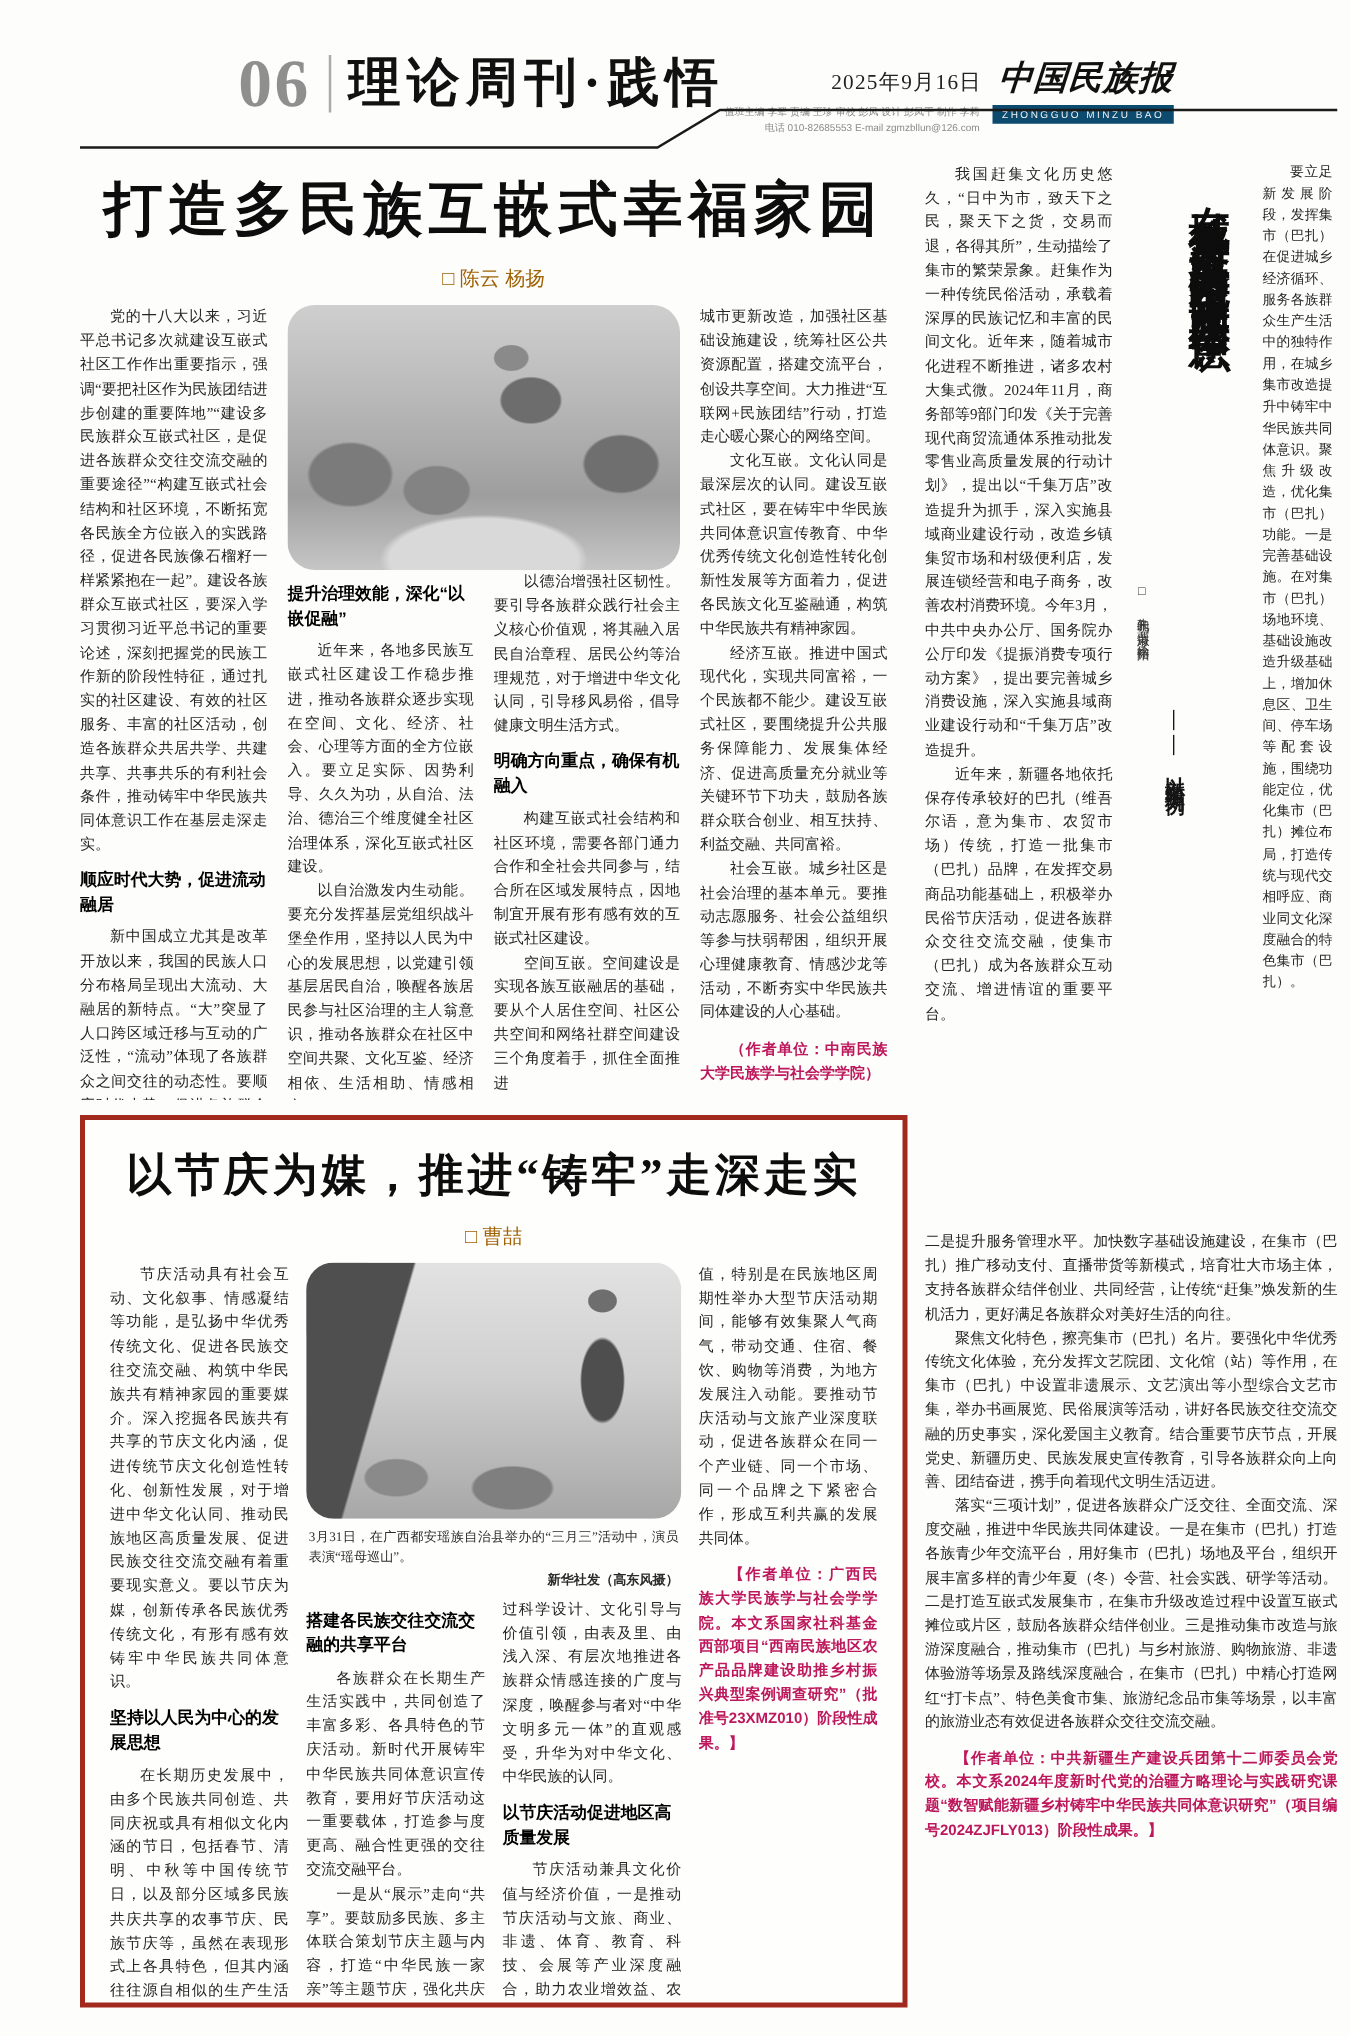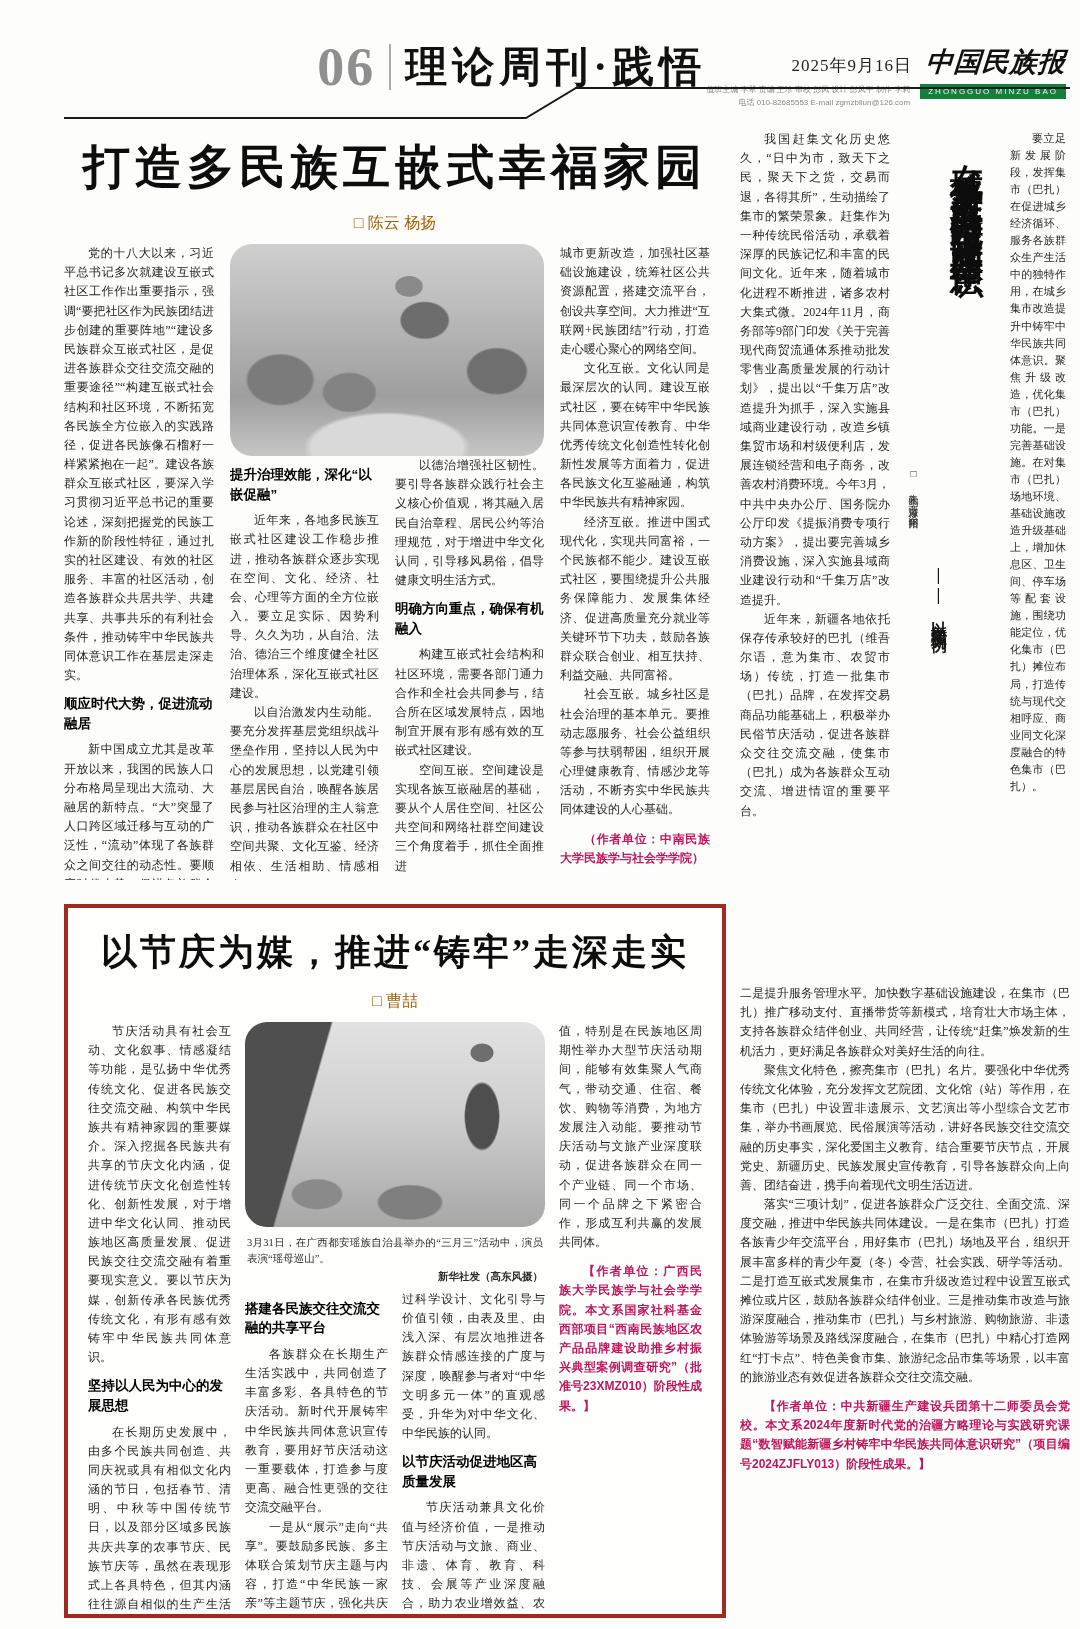--- a/index.html
+++ b/index.html
@@ -2,32 +2,32 @@
 <html><head>
 <meta charset="utf-8">
 <style>
   *{margin:0;padding:0;box-sizing:border-box}
   html,body{width:1080px;height:1629px}
   body{background:#e8e6e1;font-family:"Liberation Serif","DejaVu Serif",serif;color:#1c1c1c}
   .page{width:1080px;height:1629px;background:#fdfdfb;padding:34px 10px 14px 64px;overflow:hidden;position:relative}
 
   
   .masthead{position:relative;height:86px}
-  .mast-flex{display:flex;justify-content:flex-end;align-items:flex-start}
+  .mast-flex{display:flex;justify-content:center;align-items:flex-start}
   .mast-left{display:flex;align-items:center;gap:14px;padding-top:6px}
   .pagenum{font-size:54px;font-weight:700;color:#8f8f8f;line-height:1;letter-spacing:2px}
   .vbar{width:2px;height:46px;background:#aaa}
   .section-title{font-size:42px;font-weight:900;letter-spacing:5px;line-height:1;color:#111}
   .mast-right{text-align:right;padding-top:10px;padding-right:4px}
   .date-brand{display:flex;align-items:baseline;gap:14px;justify-content:flex-end}
   .pub-date{font-size:17px;letter-spacing:1px;color:#222}
   .brand{font-size:27px;font-weight:900;font-style:italic;letter-spacing:1px;color:#111;transform:skewX(-4deg)}
   .info-row{display:flex;justify-content:flex-end;align-items:flex-start;gap:10px;margin-top:4px}
   .staff{font-size:8px;color:#8a8a8a;text-align:right;line-height:1.6;font-family:"Liberation Sans",sans-serif}
-  .pinyin{background:#15803d;color:#f2f2f2;font-size:8px;letter-spacing:2px;padding:3px 8px;font-family:"Liberation Sans",sans-serif;white-space:nowrap}
+  .pinyin{background:#0c4a6e;color:#f2f2f2;font-size:8px;letter-spacing:2px;padding:3px 8px;font-family:"Liberation Sans",sans-serif;white-space:nowrap}
   .mast-rule{position:absolute;left:0;bottom:0;width:100%;height:40px}
 
   
   .content{display:flex;gap:14px;margin-top:10px}
   .left-region{width:662px}
   .sidebar{width:330px}
 
   
   .txtcol{overflow:hidden}
   .bodyp{font-size:12px;line-height:1.6;text-align:justify;text-indent:2em;color:#262626}
@@ -49,21 +49,21 @@
     radial-gradient(52px 40px at 85% 60%, #6f6f6f 0 55%, rgba(0,0,0,0) 60%),
     radial-gradient(46px 34px at 38% 70%, #838383 0 55%, rgba(0,0,0,0) 60%),
     radial-gradient(130px 56px at 50% 96%, #d9d9d9 0 58%, rgba(0,0,0,0) 64%),
     linear-gradient(180deg,#cfcfcf 0%,#bcbcbc 30%,#9e9e9e 72%,#c6c6c6 100%)}
   .caption{font-size:10.5px;line-height:1.55;margin:8px 2px 6px;text-align:justify;color:#2c2c2c}
   .caption .credit{display:block;text-align:right;font-weight:700;font-family:"Liberation Sans",sans-serif}
   .ma-mid-cols{display:flex;gap:16px;flex:1;overflow:hidden}
   .ma-mid-cols .txtcol{width:149px}
 
   
-  .festival{margin-top:24px;border:4px solid #a2291d;padding:12px 20px 16px;height:714px;overflow:hidden;background:#fefefd}
+  .festival{margin-top:12px;border:4px solid #a2291d;padding:12px 20px 16px;height:714px;overflow:hidden;background:#fefefd}
   .fa-headline{font-size:36px;font-weight:900;text-align:center;letter-spacing:3px;margin-top:8px;color:#0d0d0d}
   .fa-body{display:flex;gap:14px;height:588px;overflow:hidden;margin-top:6px}
   .fa-body .col-narrow{width:143px}
   .fa-mid{width:300px;display:flex;flex-direction:column}
   .photo2{height:205px;background:
     linear-gradient(106deg,#4f4f4f 0 24%,rgba(0,0,0,0) 24.6%),
     linear-gradient(130deg,#6a6a6a 0 10%,rgba(0,0,0,0) 10.5%),
     radial-gradient(30px 58px at 79% 46%, #4e4e4e 0 55%, rgba(0,0,0,0) 60%),
     radial-gradient(20px 16px at 79% 15%, #6e6e6e 0 55%, rgba(0,0,0,0) 60%),
     radial-gradient(44px 26px at 24% 84%, #8a8a8a 0 55%, rgba(0,0,0,0) 60%),

